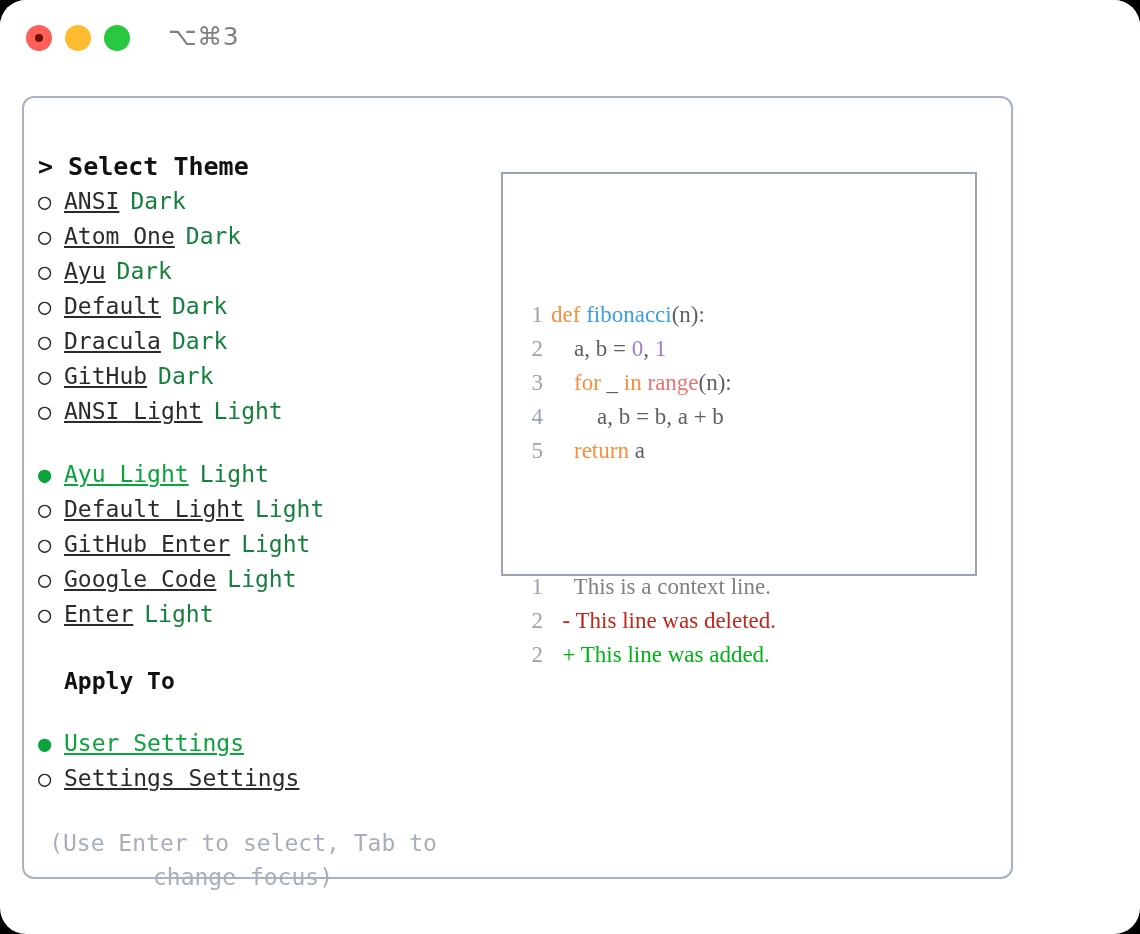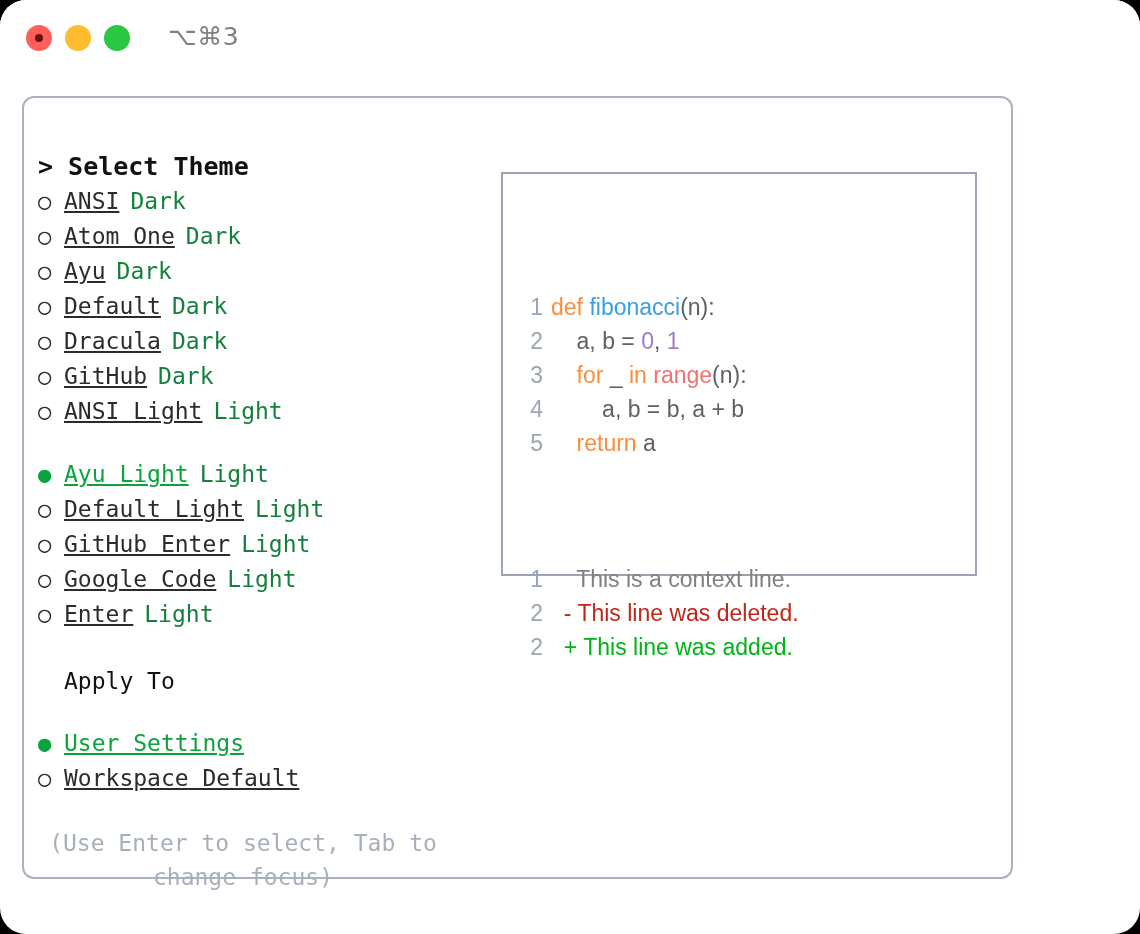--- a/index.html
+++ b/index.html
@@ -132,20 +132,21 @@
 
   .group-gap { height: 32px; }
 
   .apply-title {
     font-size: 23px;
     color: #111111;
     white-space: pre;
     line-height: 34px;
     padding-left: 26px;
     font-family: "DejaVu Sans Mono", "Liberation Mono", monospace;
+    font-weight: bold;
   }
 
   .hint {
     margin-top: 30px;
     font-size: 23px;
     line-height: 34px;
     color: #a7afbb;
     width: 410px;
     white-space: pre-wrap;
     font-family: "DejaVu Sans Mono", "Liberation Mono", monospace;
@@ -174,24 +175,24 @@
     height: 404px;
     border: 2px solid #9aa4b3;
     box-sizing: border-box;
     background: #ffffff;
     position: relative;
   }
 
   .code {
     position: absolute;
     left: 14px;
-    top: 48px;
-    font-size: 23px;
-    line-height: 34px;
-    font-family: Liberation Sans, sans-serif;
+    top: 56px;
+    font-size: 23px;
+    line-height: 34px;
+    font-family: Liberation Serif, serif;
     white-space: pre;
   }
   .code-line { display: block; white-space: pre; }
   .ln {
     color: #9aa4b3;
     display: inline-block;
     width: 26px;
     text-align: right;
     margin-right: 8px;
   }
@@ -236,21 +237,21 @@
             <div class="opt-row"><span class="bullet">○</span><span class="opt-label">GitHub Enter</span><span class="opt-tag">Light</span></div>
             <div class="opt-row"><span class="bullet">○</span><span class="opt-label">Google Code</span><span class="opt-tag">Light</span></div>
             <div class="opt-row"><span class="bullet">○</span><span class="opt-label">Enter</span><span class="opt-tag">Light</span></div>
           </div>
 
         <div class="group-gap"></div>
 
         <div class="apply-title">Apply To</div>
         <div id="apply-list">
             <div class="opt-row selected"><span class="bullet sel">●</span><span class="opt-label">User Settings</span></div>
-            <div class="opt-row"><span class="bullet">○</span><span class="opt-label">Workspace Default</span></div>
+            <div class="opt-row"><span class="bullet">○</span><span class="opt-label">Settings Settings</span></div>
           </div>
 
         <div class="hint">(Use Enter to select, Tab to change focus)</div>
       </div>
 
       <div class="right-col">
         <div class="preview-box">
           <div class="code">
             <div id="code-lines"><span class="code-line"><span class="ln">1</span><span class="tok-kw">def </span><span class="tok-fn">fibonacci</span><span class="tok-txt">(n):</span></span><span class="code-line"><span class="ln">2</span><span class="tok-txt">    a, b = </span><span class="tok-num">0</span><span class="tok-txt">, </span><span class="tok-num">1</span></span><span class="code-line"><span class="ln">3</span><span class="tok-txt">    </span><span class="tok-kw">for</span><span class="tok-txt"> _ </span><span class="tok-kw">in</span><span class="tok-txt"> </span><span class="tok-call">range</span><span class="tok-txt">(n):</span></span><span class="code-line"><span class="ln">4</span><span class="tok-txt">        a, b = b, a + b</span></span><span class="code-line"><span class="ln">5</span><span class="tok-txt">    </span><span class="tok-kw">return</span><span class="tok-txt"> a</span></span></div>
             <div class="diff-block" id="diff-lines"><span class="code-line"><span class="ln">1</span><span style="color: rgb(128, 128, 128);">    This is a context line.</span></span><span class="code-line"><span class="ln">2</span><span style="color: rgb(192, 38, 26);">  - This line was deleted.</span></span><span class="code-line"><span class="ln">2</span><span style="color: rgb(0, 179, 21);">  + This line was added.</span></span></div>

